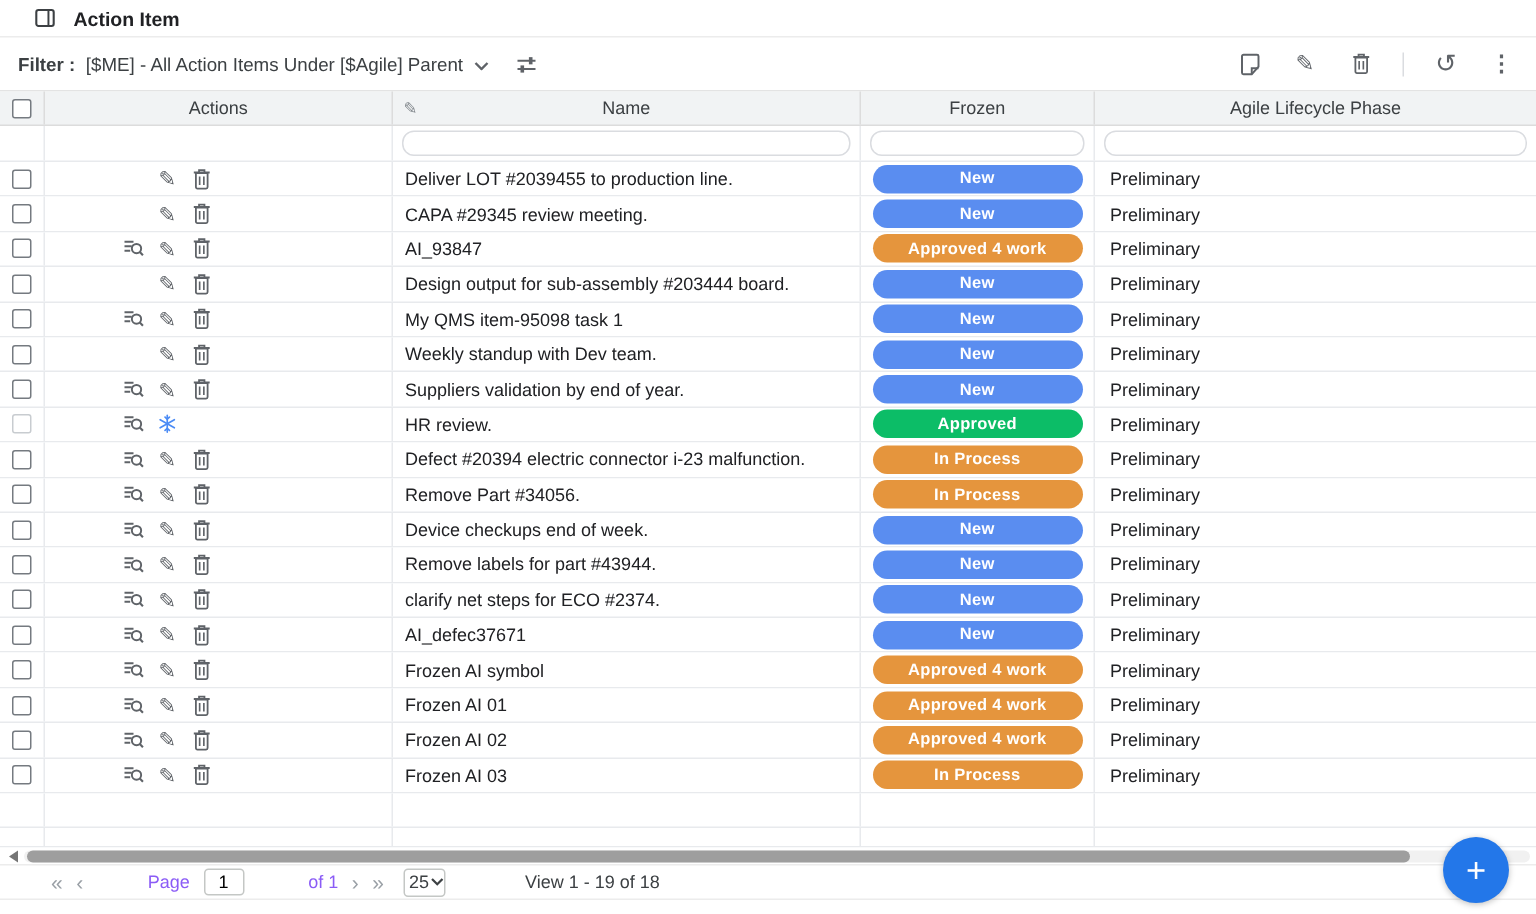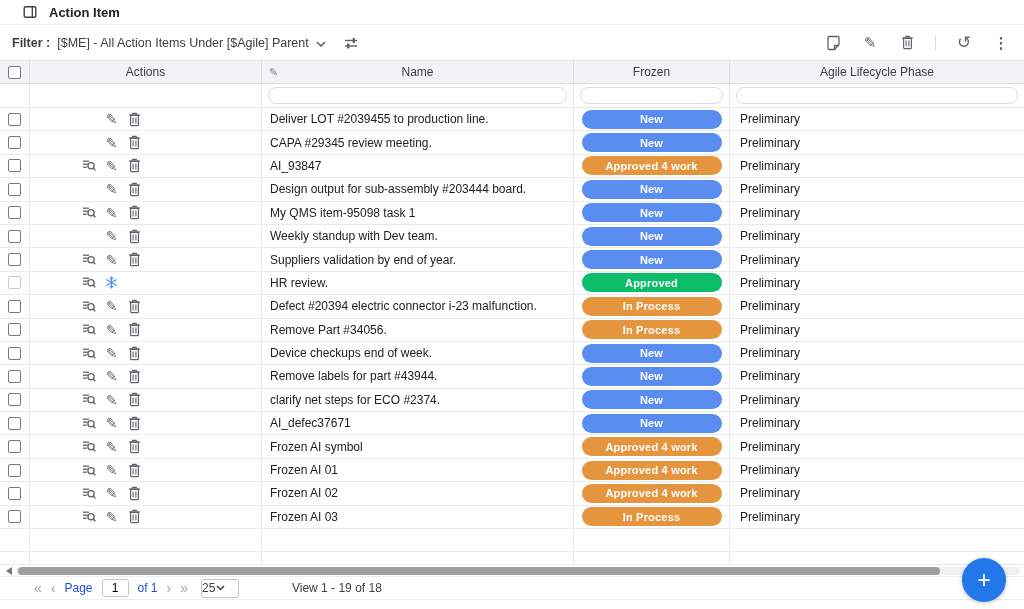--- a/index.html
+++ b/index.html
@@ -72,25 +72,25 @@
     background:#9e9e9e; border-radius:4px; cursor:pointer; }
   .hs-arrow { position:absolute; left:6px; top:2px; width:0; height:0;
     border-top:4px solid transparent; border-bottom:4px solid transparent;
     border-right:6px solid #757575; cursor:pointer; }
 
   
   .pagination { height:24px; border-top:1px solid #ececec; border-bottom:1px solid #ececec;
     display:flex; align-items:center; font-size:12px; color:#3c4043; padding-left:34px; gap:9px;
     background:#fff; }
   .pg-chev { color:#9aa0a6; font-size:14px; cursor:pointer; line-height:1; }
-  .pg-label { color:#1d4ed8; }
+  .pg-label { color:#8b5cf6;margin-left:34px; }
   .page-input { width:27px; height:18px; border:1px solid #c4c7c5; border-radius:3px;
     text-align:center; font-size:12px; outline:none; font-family:"Liberation Sans", sans-serif; }
-  .size-select { width:38px; height:19px; border:1px solid #c4c7c5; border-radius:3px;
-    display:flex; align-items:center; justify-content:flex-start; gap:1px; cursor:pointer;
+  .size-select { width:28px; height:19px; border:1px solid #c4c7c5; border-radius:3px;
+    display:flex; align-items:center; justify-content:flex-end; gap:1px; cursor:pointer;
     font-size:12px; color:#3c4043; margin-left:4px; }
   .view-range { margin-left:44px; color:#3c4043; }
 
   
   .fab { position:absolute; left:962px; top:558px; width:44px; height:44px; border-radius:50%;
     background:#2377e9; color:#fff; display:flex; align-items:center; justify-content:center;
     font-size:23px; font-weight:400; cursor:pointer; box-shadow:0 1px 4px rgba(0,0,0,.25);
     z-index:5; line-height:1; }
 </style>
 </head>

